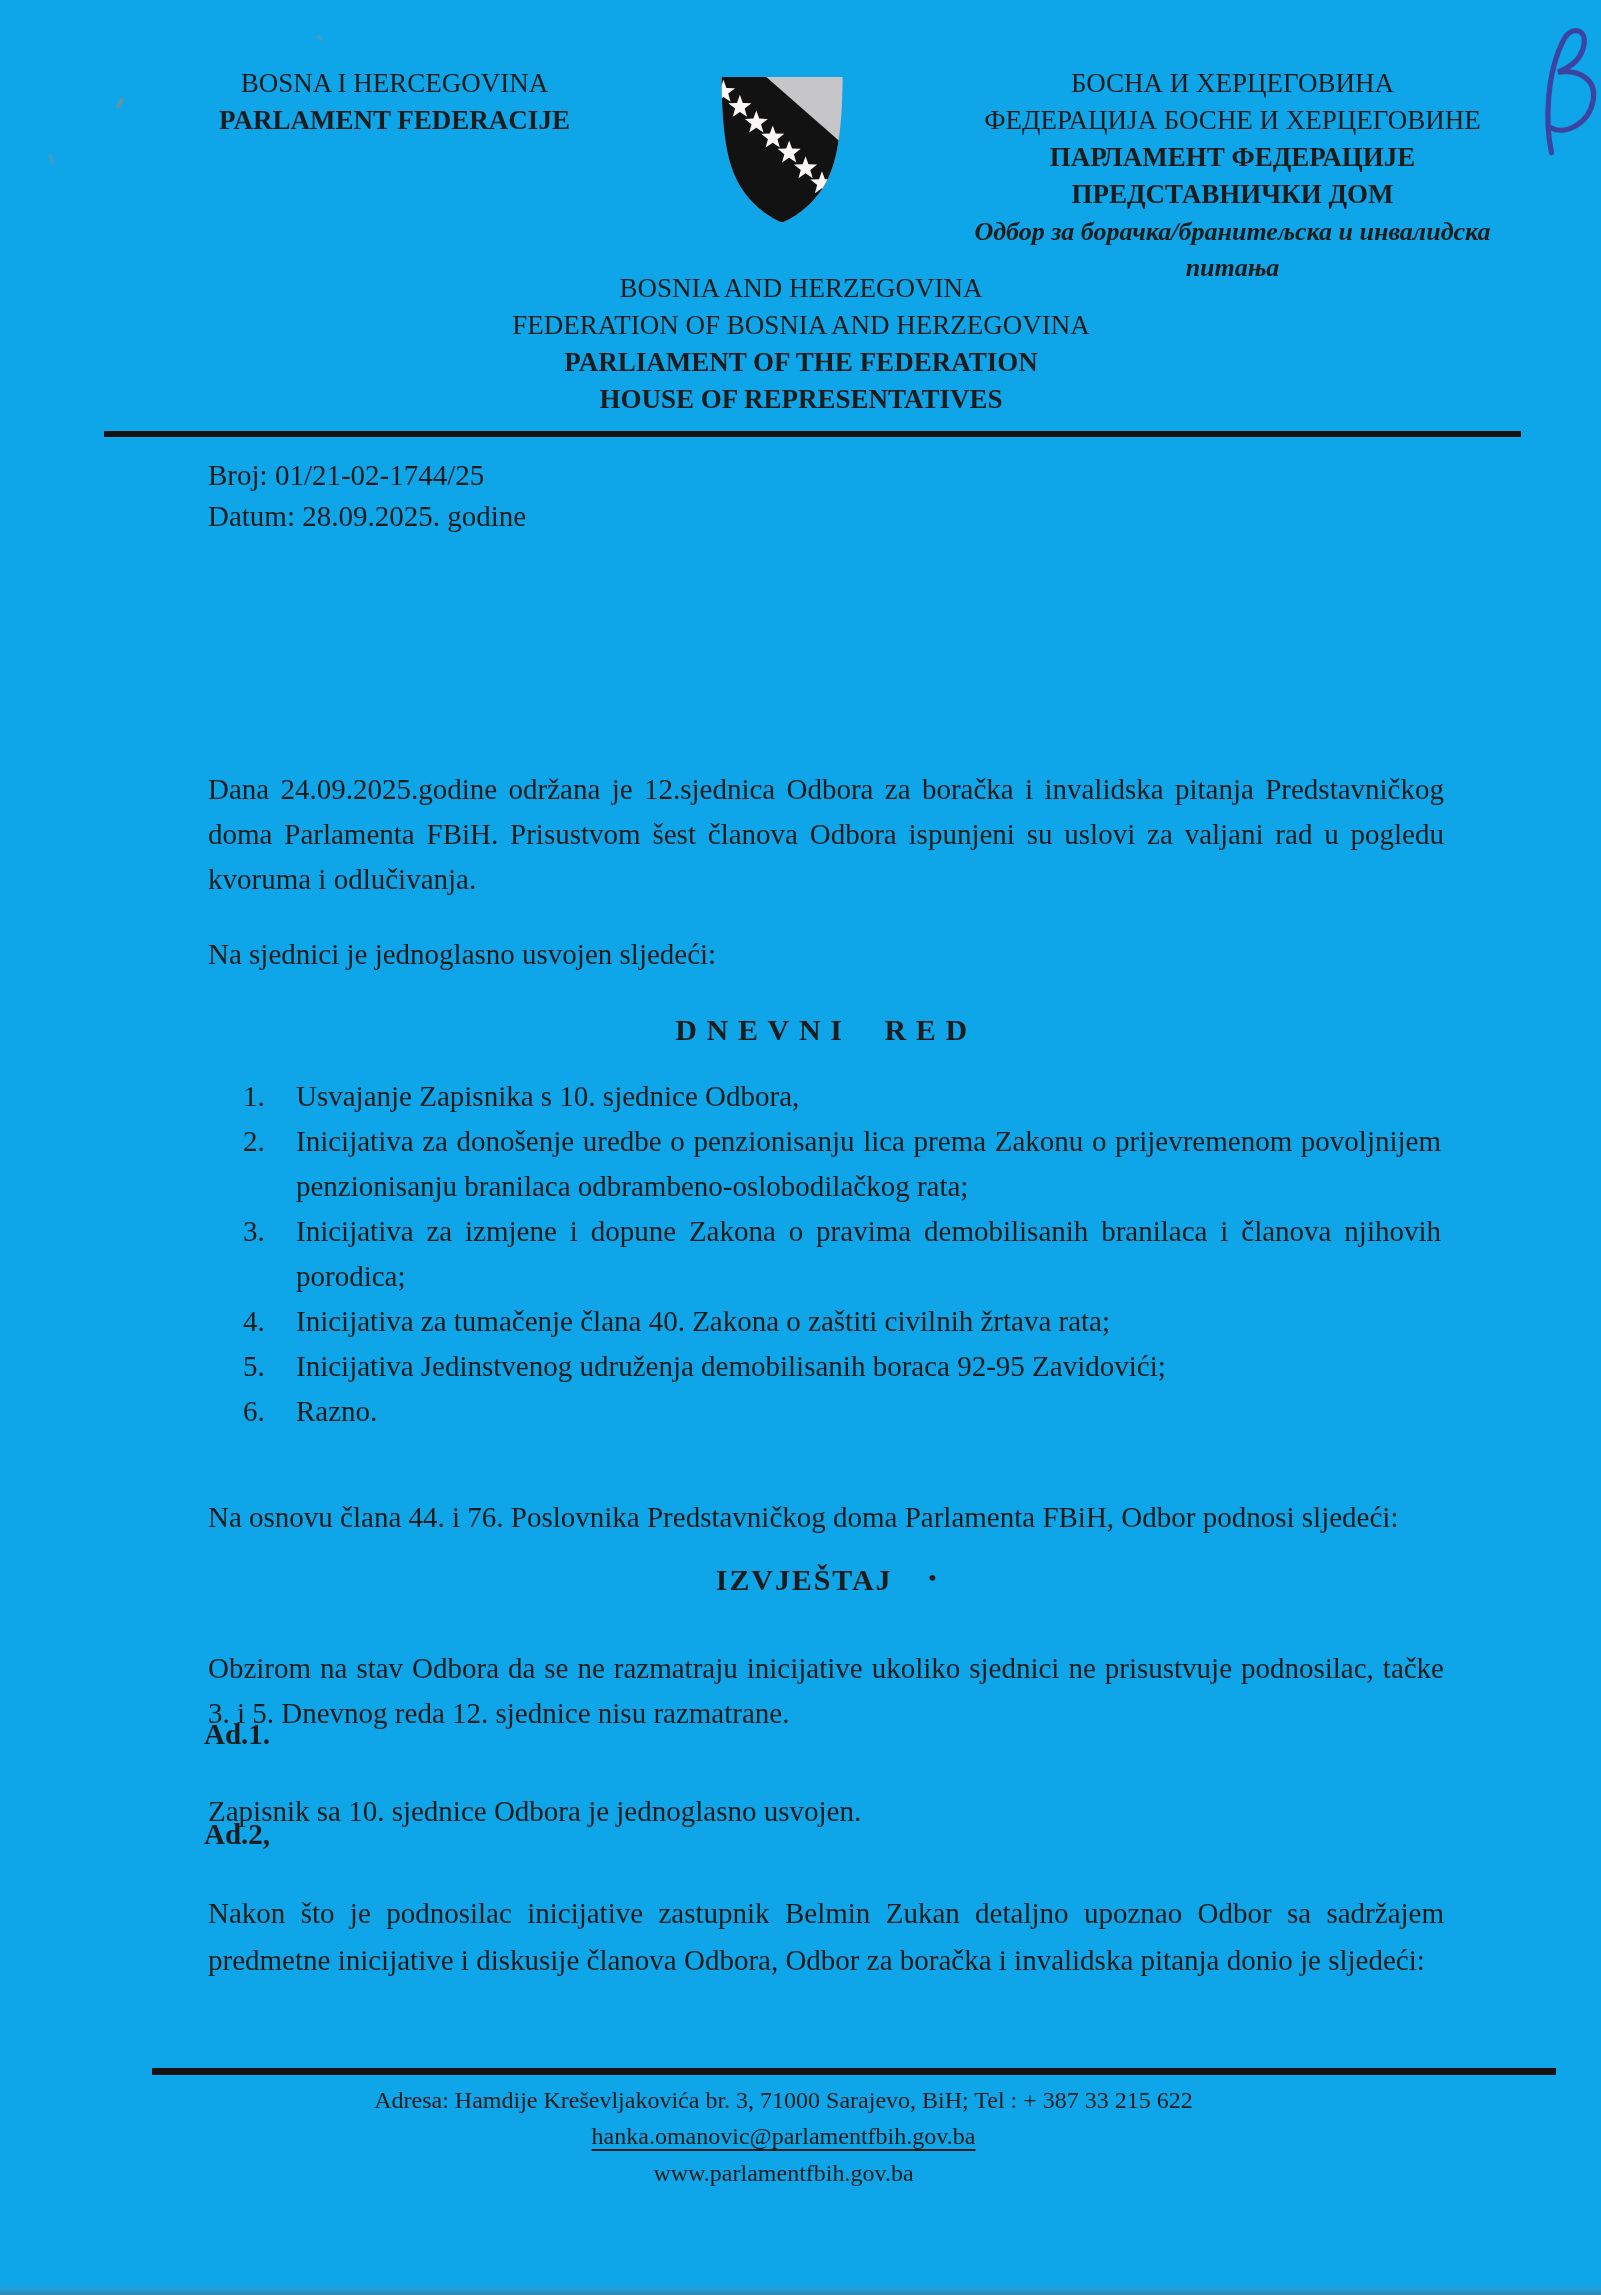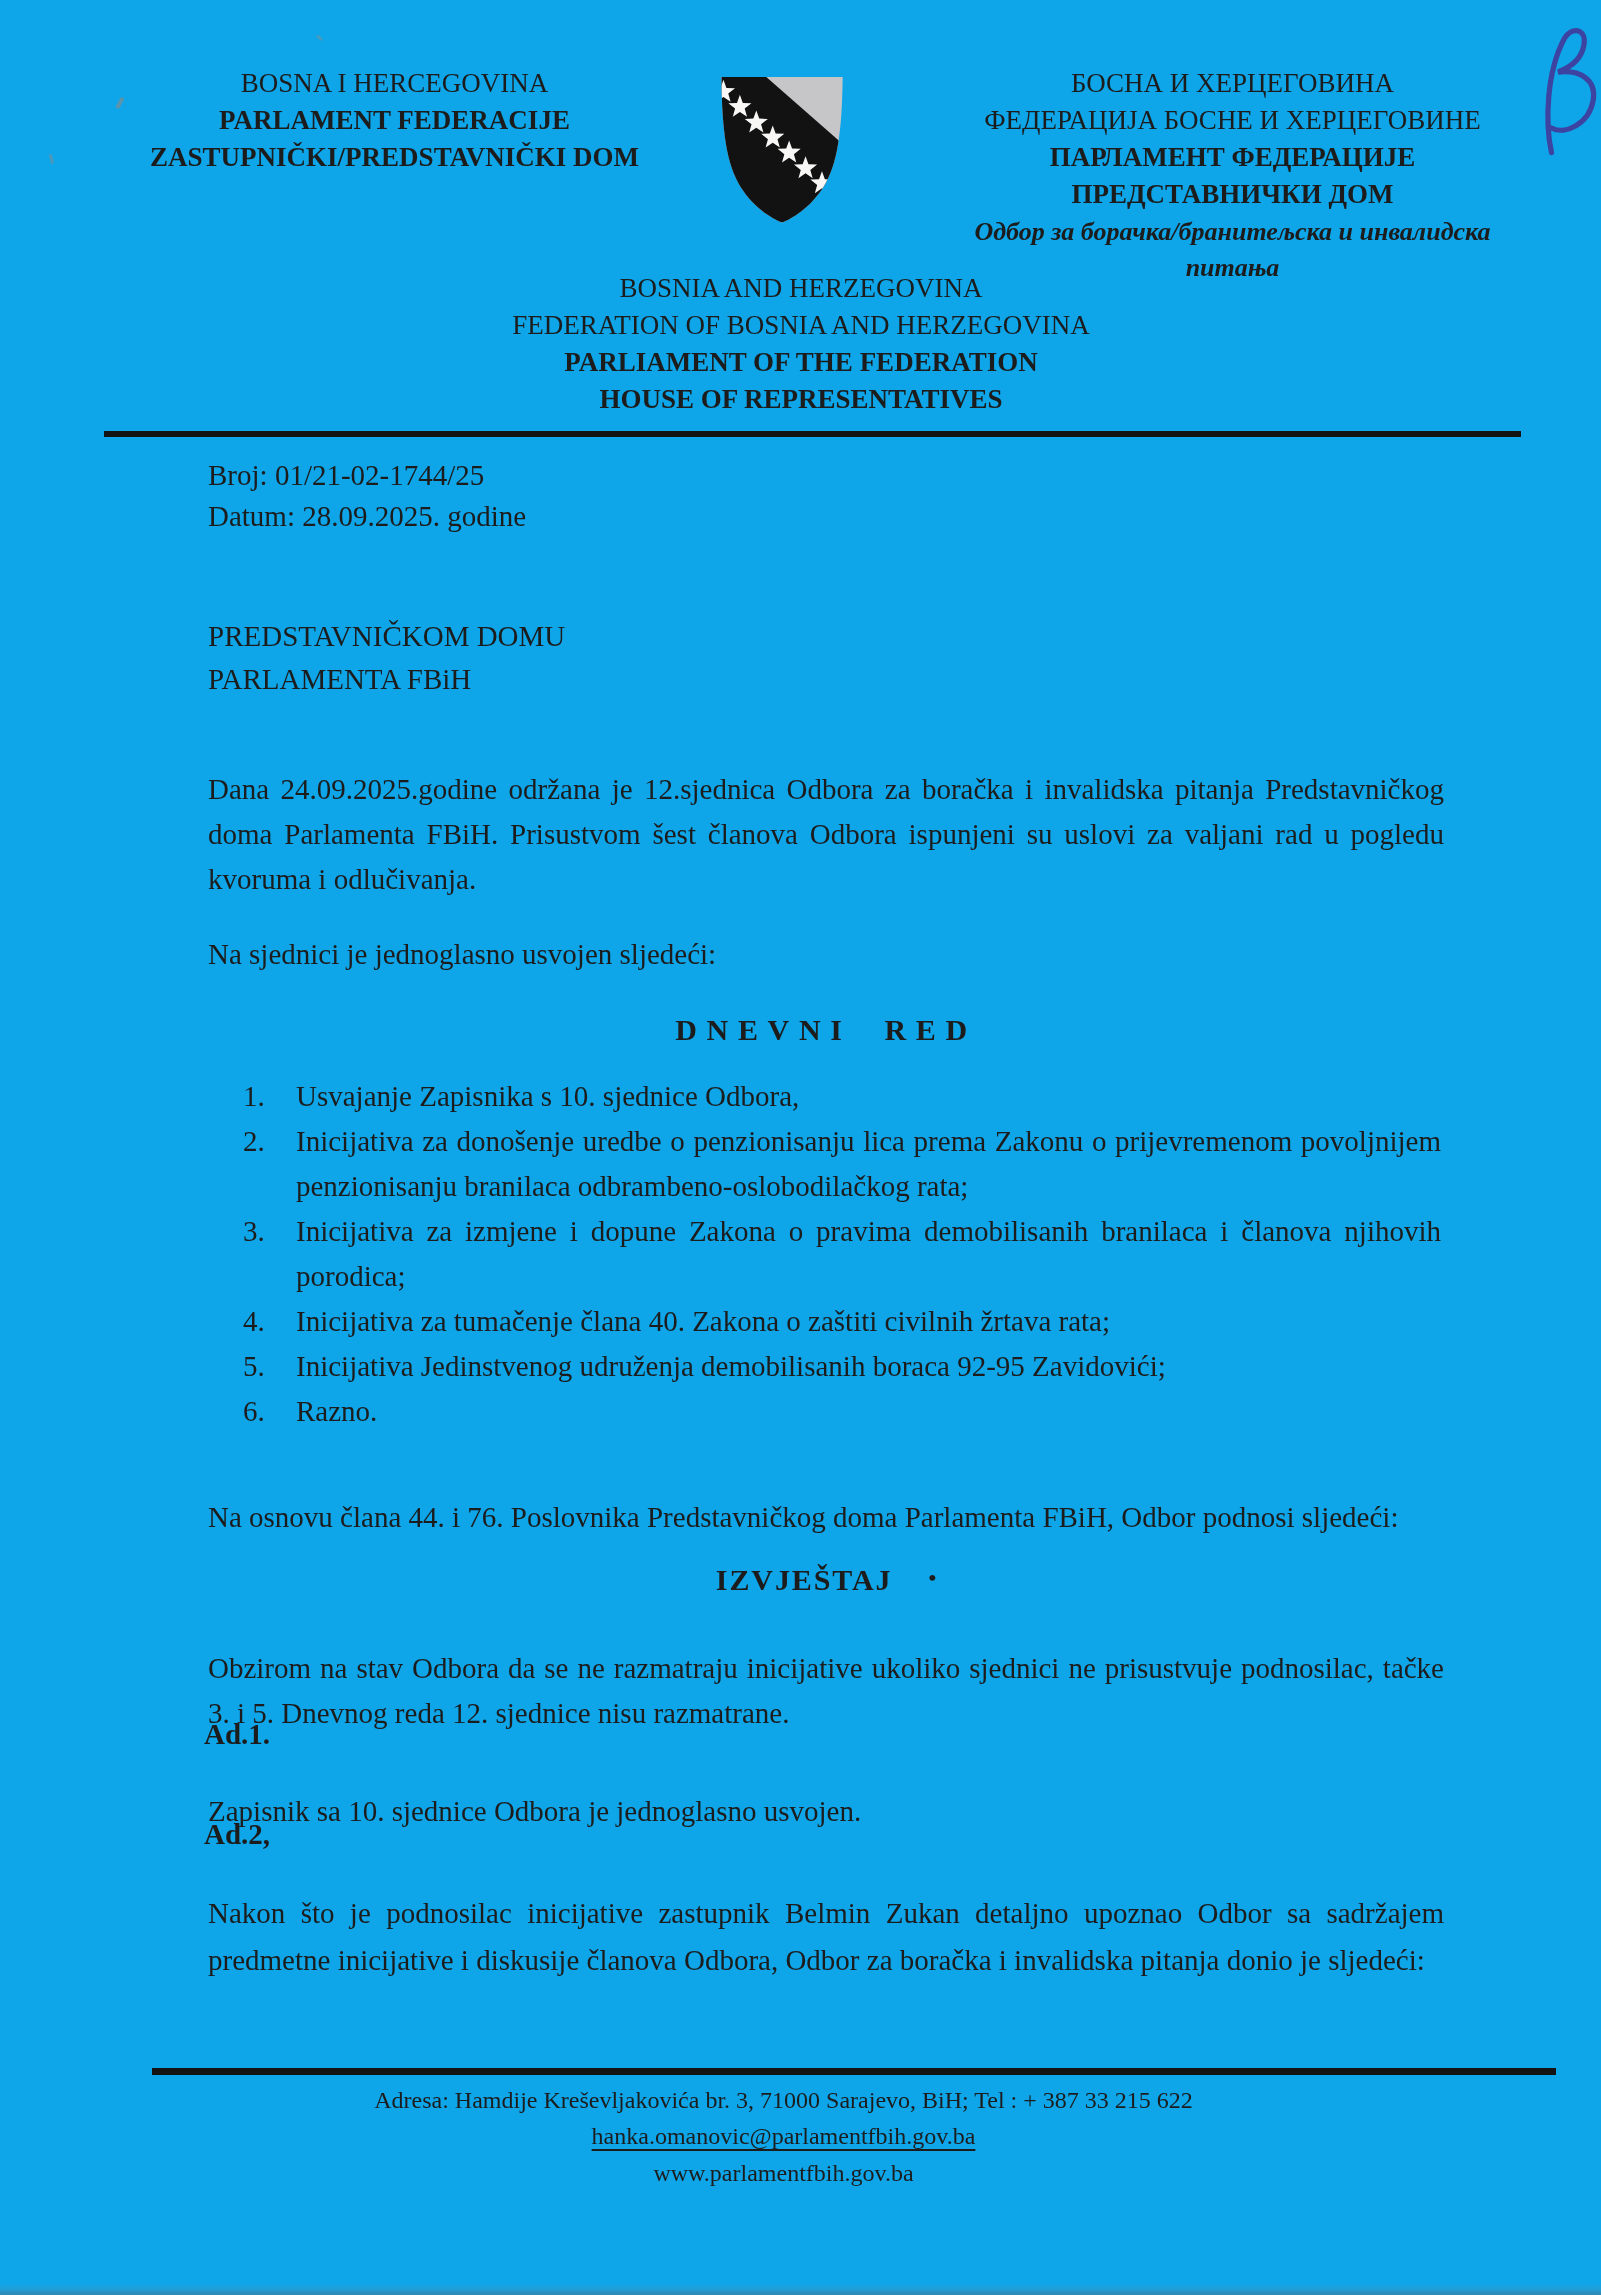--- a/index.html
+++ b/index.html
@@ -71,21 +71,20 @@
     <path d="M30 196 C 20 150, 22 72, 50 20 C 60 2, 84 4, 80 30 C 76 54, 56 66, 40 72 C 74 68, 100 84, 94 116 C 88 150, 52 170, 30 158" fill="none" stroke="#3d43a0" stroke-width="8" stroke-linecap="round"></path>
   </svg>
 
   <span class="artifact artifact-1"></span>
   <span class="artifact artifact-2"></span>
   <span class="artifact artifact-3"></span>
 
   <div class="lh-col lh-left">
     <span class="lh-line">BOSNA I HERCEGOVINA</span>
     <span class="lh-line lh-bold">PARLAMENT FEDERACIJE</span>
-    <span class="lh-line lh-bold">ZASTUPNIČKI/PREDSTAVNIČKI DOM</span>
   </div>
 
   <svg class="coa" viewBox="0 0 200 220" aria-hidden="true">
     <defs>
       <clipPath id="shieldClip">
         <path d="M15 14 L185 14 C184 90 178 136 158 168 C139 198 114 212 100 218 C86 212 61 198 42 168 C22 136 16 90 15 14 Z"></path>
       </clipPath>
       <polygon id="coaStar" points="0,-17 4.1,-5.7 16.2,-5.3 6.7,2.2 10,13.8 0,7 -10,13.8 -6.7,2.2 -16.2,-5.3 -4.1,-5.7"></polygon>
     </defs>
     <path d="M15 14 L185 14 C184 90 178 136 158 168 C139 198 114 212 100 218 C86 212 61 198 42 168 C22 136 16 90 15 14 Z" fill="#c6c6c8"></path>
@@ -124,24 +123,20 @@
     <div>
       <span>Broj:</span>
       <span>01/21-02-1744/25</span>
     </div>
     <div>
       <span>Datum:</span>
       <span>28.09.2025. godine</span>
     </div>
   </div>
 
-  <div class="recipient">
-    <div>PREDSTAVNIČKOM DOMU</div>
-    <div>PARLAMENTA FBiH</div>
-  </div>
 
   <p class="para p-session">Dana 24.09.2025.godine održana je 12.sjednica Odbora za boračka i invalidska pitanja Predstavničkog doma Parlamenta FBiH. Prisustvom šest članova Odbora ispunjeni su uslovi za valjani rad u pogledu kvoruma i odlučivanja.</p>
   <p class="para p-adopted">Na sjednici je jednoglasno usvojen sljedeći:</p>
 
   <div class="agenda-title">DNEVNI RED</div>
   <div class="agenda">
     <div class="agenda-item">
       <span class="agenda-num">1.</span>
       <span class="agenda-txt">Usvajanje Zapisnika s 10. sjednice Odbora,</span>
     </div>

